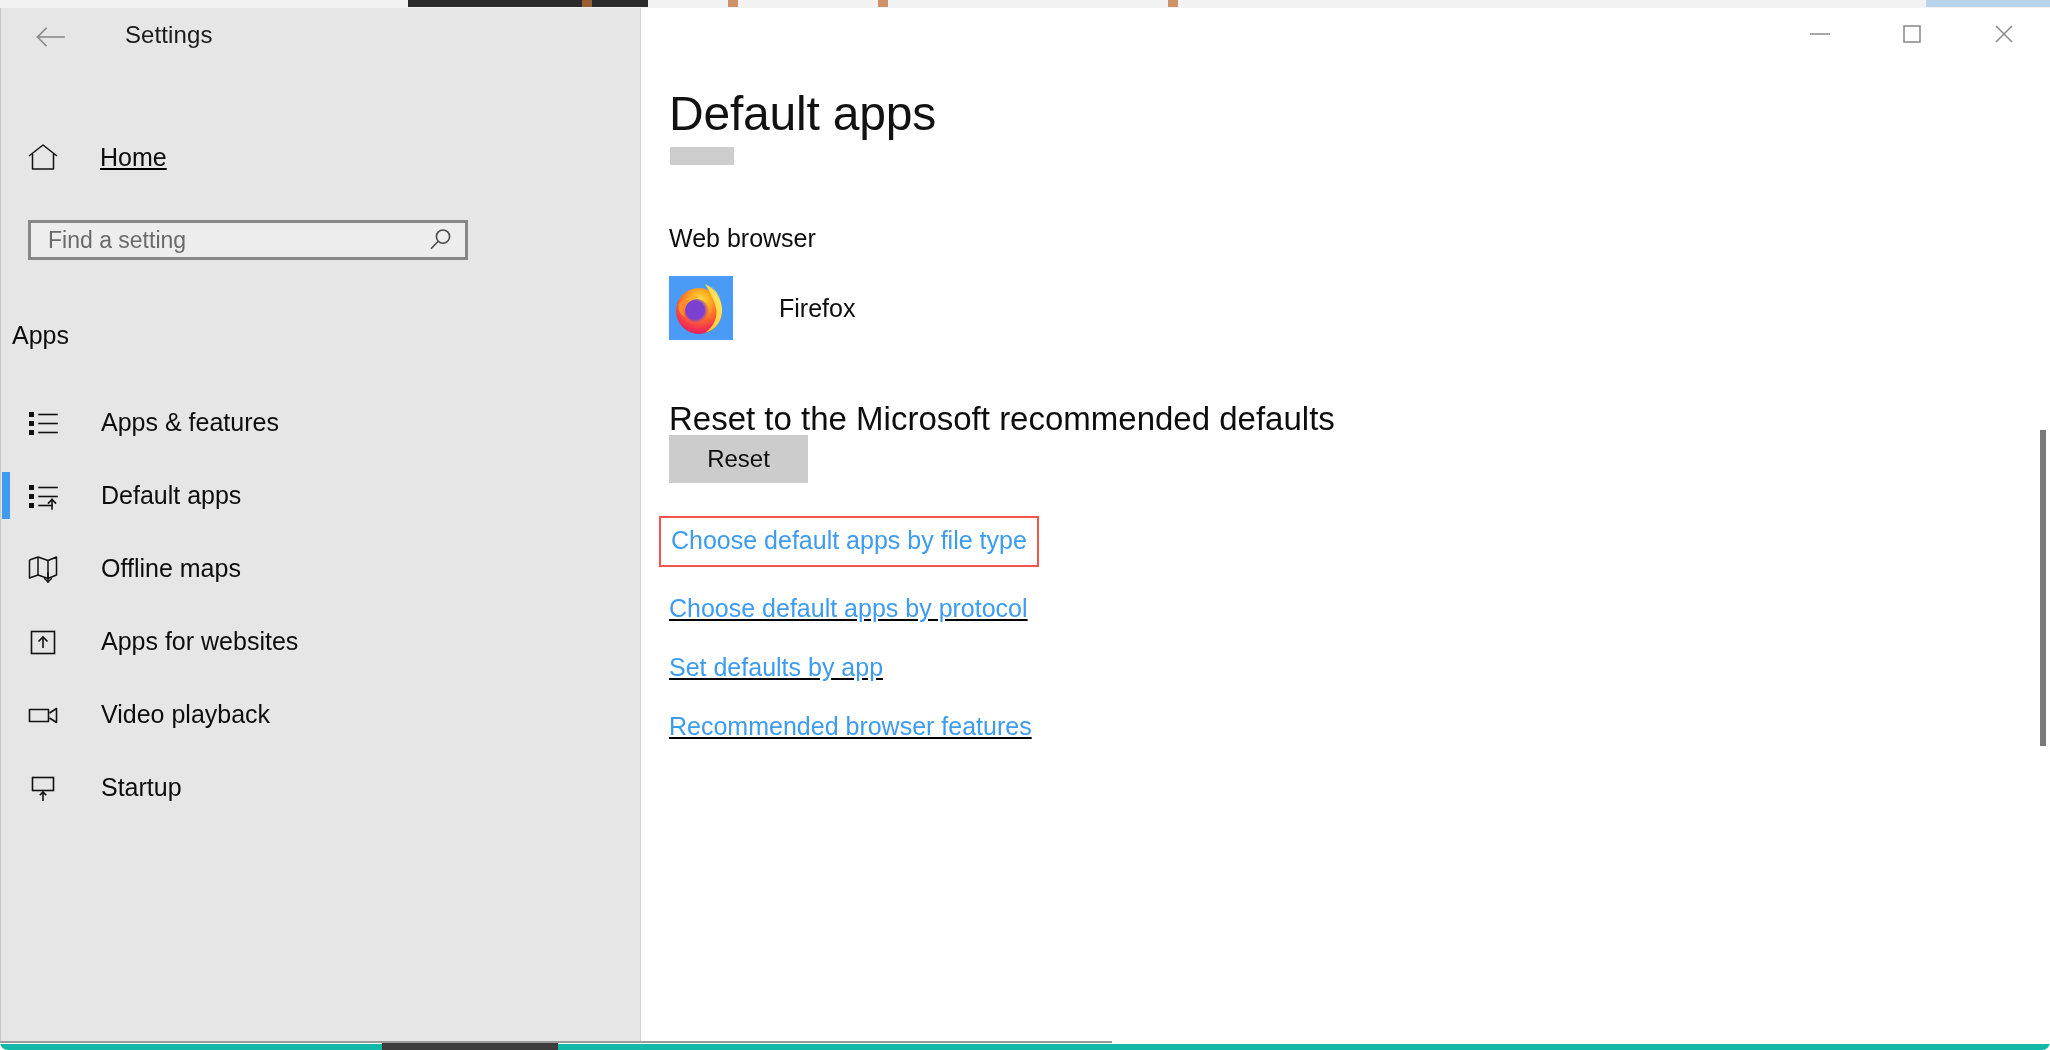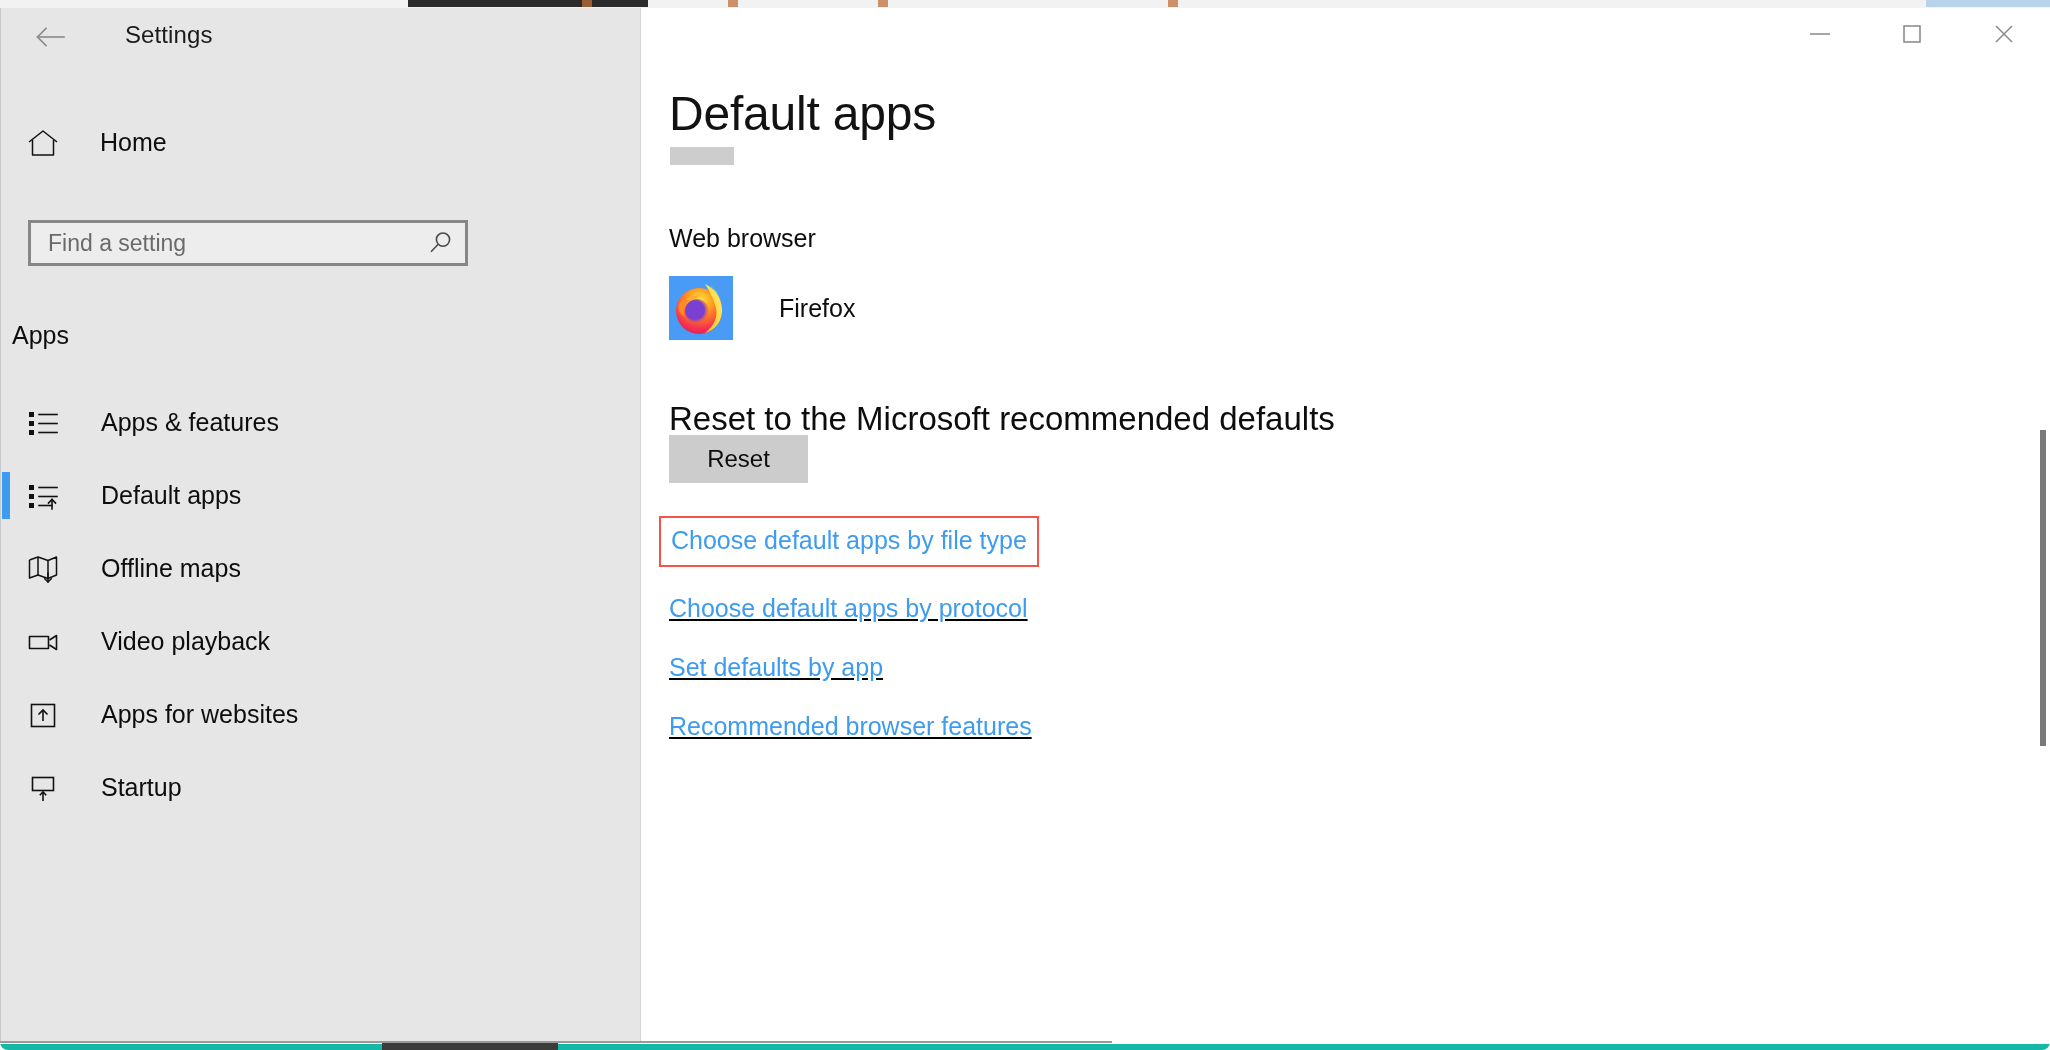--- a/index.html
+++ b/index.html
@@ -109,43 +109,44 @@
     height: 51px;
     display: flex;
     align-items: center;
     justify-content: center;
   }
   .win-btn svg { display: block; }
 
   
   .home-row {
     position: absolute;
-    left: 26px; top: 120px;
+    left: 26px; top: 112px;
     width: 580px; height: 52px;
     display: flex;
-    align-items: flex-start;
+    align-items: flex-end;
+    text-decoration: underline;
   }
   .home-icon {
     width: 46px;
     display: flex;
     justify-content: flex-start;
     align-items: center;
   }
   .home-label {
     margin-left: 27px;
     font-size: 25px;
     color: #0d0d0d;
   }
 
   
   .search-box {
     position: absolute;
     left: 27px; top: 212px;
     width: 440px;
-    height: 46px;
+    height: 40px;
     background: #ededed;
     border: 3px solid #878787;
     box-sizing: border-box;
     display: flex;
     align-items: center;
     justify-content: space-between;
   }
   .search-input {
     flex: 1;
     border: 0;
@@ -434,40 +435,40 @@
                 <polyline points="16.8,24.8 20,28 23.2,24.8"></polyline>
               </g>
             </svg>
           </span>
           <span class="nav-label">Offline maps</span>
         </div>
 
         <div class="nav-item">
           <span class="nav-icon">
             <svg width="32" height="30" viewBox="0 0 32 30" aria-hidden="true">
-              <g stroke="#111" stroke-width="1.6" fill="none" stroke-linejoin="round">
-                <rect x="1.5" y="9.5" width="19" height="12"></rect>
-                <polyline points="21.5,13 28.5,8.5 28.5,22.5 21.5,18"></polyline>
-              </g>
-            </svg>
-          </span>
-          <span class="nav-label">Video playback</span>
-        </div>
-
-        <div class="nav-item">
-          <span class="nav-icon">
-            <svg width="32" height="30" viewBox="0 0 32 30" aria-hidden="true">
               <g stroke="#111" stroke-width="1.6" fill="none">
                 <rect x="3.5" y="4.5" width="23" height="22"></rect>
                 <line x1="15" y1="21" x2="15" y2="10"></line>
                 <polyline points="10.5,14.5 15,10 19.5,14.5"></polyline>
               </g>
             </svg>
           </span>
           <span class="nav-label">Apps for websites</span>
+        </div>
+
+        <div class="nav-item">
+          <span class="nav-icon">
+            <svg width="32" height="30" viewBox="0 0 32 30" aria-hidden="true">
+              <g stroke="#111" stroke-width="1.6" fill="none" stroke-linejoin="round">
+                <rect x="1.5" y="9.5" width="19" height="12"></rect>
+                <polyline points="21.5,13 28.5,8.5 28.5,22.5 21.5,18"></polyline>
+              </g>
+            </svg>
+          </span>
+          <span class="nav-label">Video playback</span>
         </div>
 
         <div class="nav-item">
           <span class="nav-icon">
             <svg width="32" height="30" viewBox="0 0 32 30" aria-hidden="true">
               <g stroke="#111" stroke-width="1.6" fill="none">
                 <rect x="4.5" y="4.5" width="21" height="13"></rect>
                 <line x1="15" y1="28" x2="15" y2="19"></line>
                 <polyline points="11.8,22.2 15,19 18.2,22.2"></polyline>
               </g>

